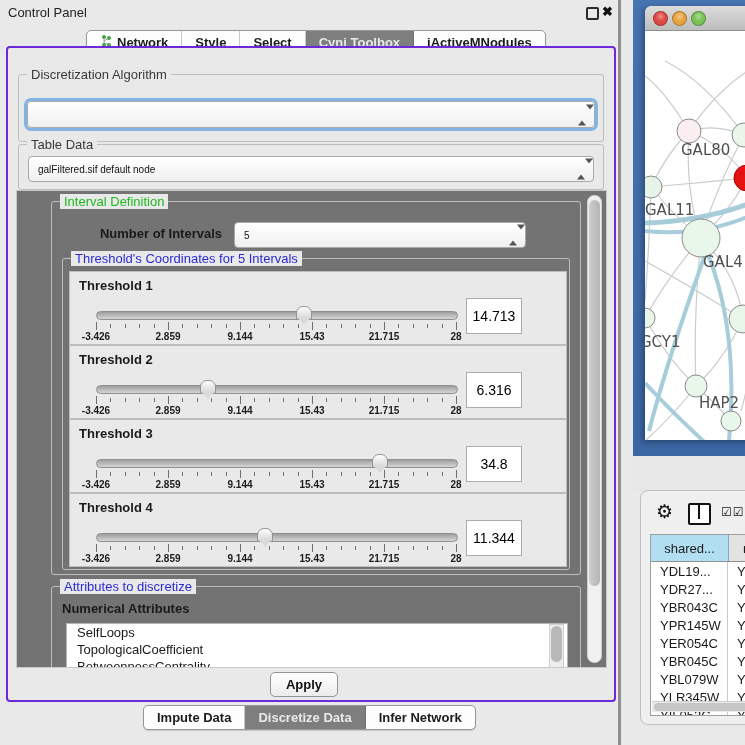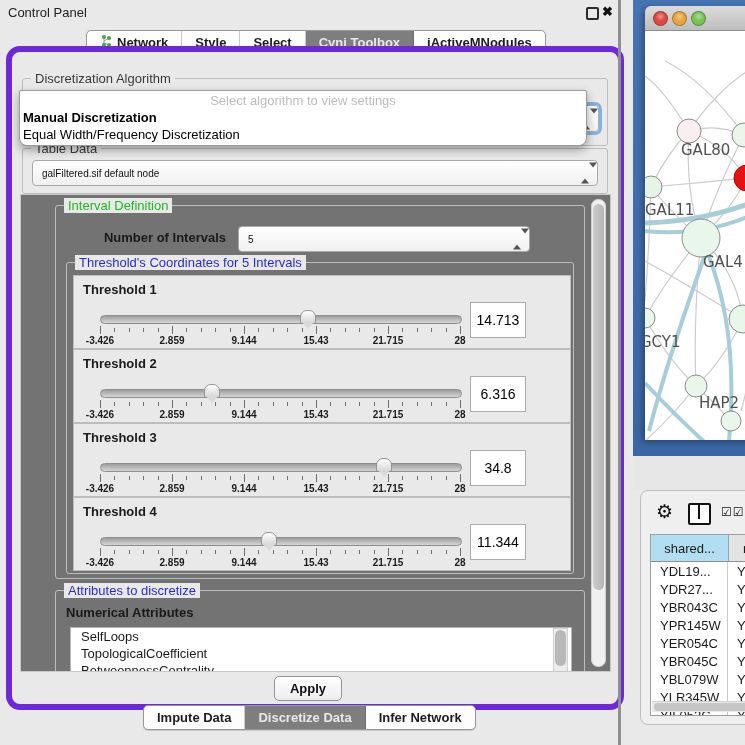--- a/index.html
+++ b/index.html
@@ -15,21 +15,21 @@
   #close-icon{left:602px;top:4px;font-size:13px;font-weight:bold;color:#111;}
 
   .seg-bar{display:flex;border:1px solid #979797;border-radius:5px;background:#fdfdfd;overflow:hidden;height:23px;box-shadow:0 1px 1px rgba(0,0,0,.15);}
   .seg{display:flex;align-items:center;padding:0 13px;font-size:13px;font-weight:bold;color:#1c1c1c;border-right:1px solid #c9c9c9;cursor:default;white-space:nowrap;}
   .seg:last-child{border-right:none;}
   .seg.active{background:#7e7e7e;color:#e9e9e9;border-right-color:#6e6e6e;}
   #cp-tabs{left:86px;top:30px;text-decoration:underline;}
   #bottom-tabs{left:143px;top:705px;}
   .seg .mini-icon{margin-right:5px;display:inline-block;}
 
-  #content-panel{left:6px;top:46px;width:606px;height:652px;border:6px solid #6d28d9;border-radius:14px;background:#e9e9e9;}
+  #content-panel{left:6px;top:46px;width:606px;height:652px;border:2px solid #6d28d9;border-radius:4px;background:#e9e9e9;}
 
   .group{position:absolute;border:1px solid #bdbdbd;border-radius:3px;}
   .group>.legend{position:absolute;top:-8px;left:8px;background:#e9e9e9;padding:0 4px;font-size:13px;white-space:nowrap;}
   .legend.green{color:#21b821;}
   .legend.blue{color:#2b2bd6;}
   .legend.plain{color:#3a3a3a;}
 
   .combo{position:absolute;background:linear-gradient(#ffffff,#f0f0f0);border:1px solid #a9a9a9;border-radius:4px;display:flex;align-items:center;padding:0 9px;font-size:10px;color:#111;}
   .stepper{position:absolute;right:7px;top:50%;transform:translateY(-50%);width:9px;}
   .stepper .up{width:0;height:0;border:4px solid transparent;border-bottom:5px solid #555;margin-bottom:2px;}
@@ -139,25 +139,20 @@
 
   <div class="abs" id="content-panel">
 
     <div class="group" id="algo-group" style="left:10px;top:26px;width:584px;height:66px;">
       <span class="legend plain">Discretization Algorithm</span>
       <div class="combo focused" style="left:8px;top:26px;width:548px;height:25px;">
         <span class="stepper"><i class="up"></i><i class="dn"></i></span>
       </div>
     </div>
 
-    <div class="abs" id="algo-popup">
-      <div class="popup-hint">Select algorithm to view settings</div>
-      <div class="popup-opt selected">Manual Discretization</div>
-      <div class="popup-opt">Equal Width/Frequency Discretization</div>
-    </div>
 
     <div class="group" style="left:10px;top:96px;width:584px;height:44px;">
       <span class="legend plain">Table Data</span>
       <div class="combo" style="left:9px;top:11px;width:546px;height:24px;">
         <span>galFiltered.sif default node</span>
         <span class="stepper"><i class="up"></i><i class="dn"></i></span>
       </div>
     </div>
 
     <div class="abs" id="scroll-region">

